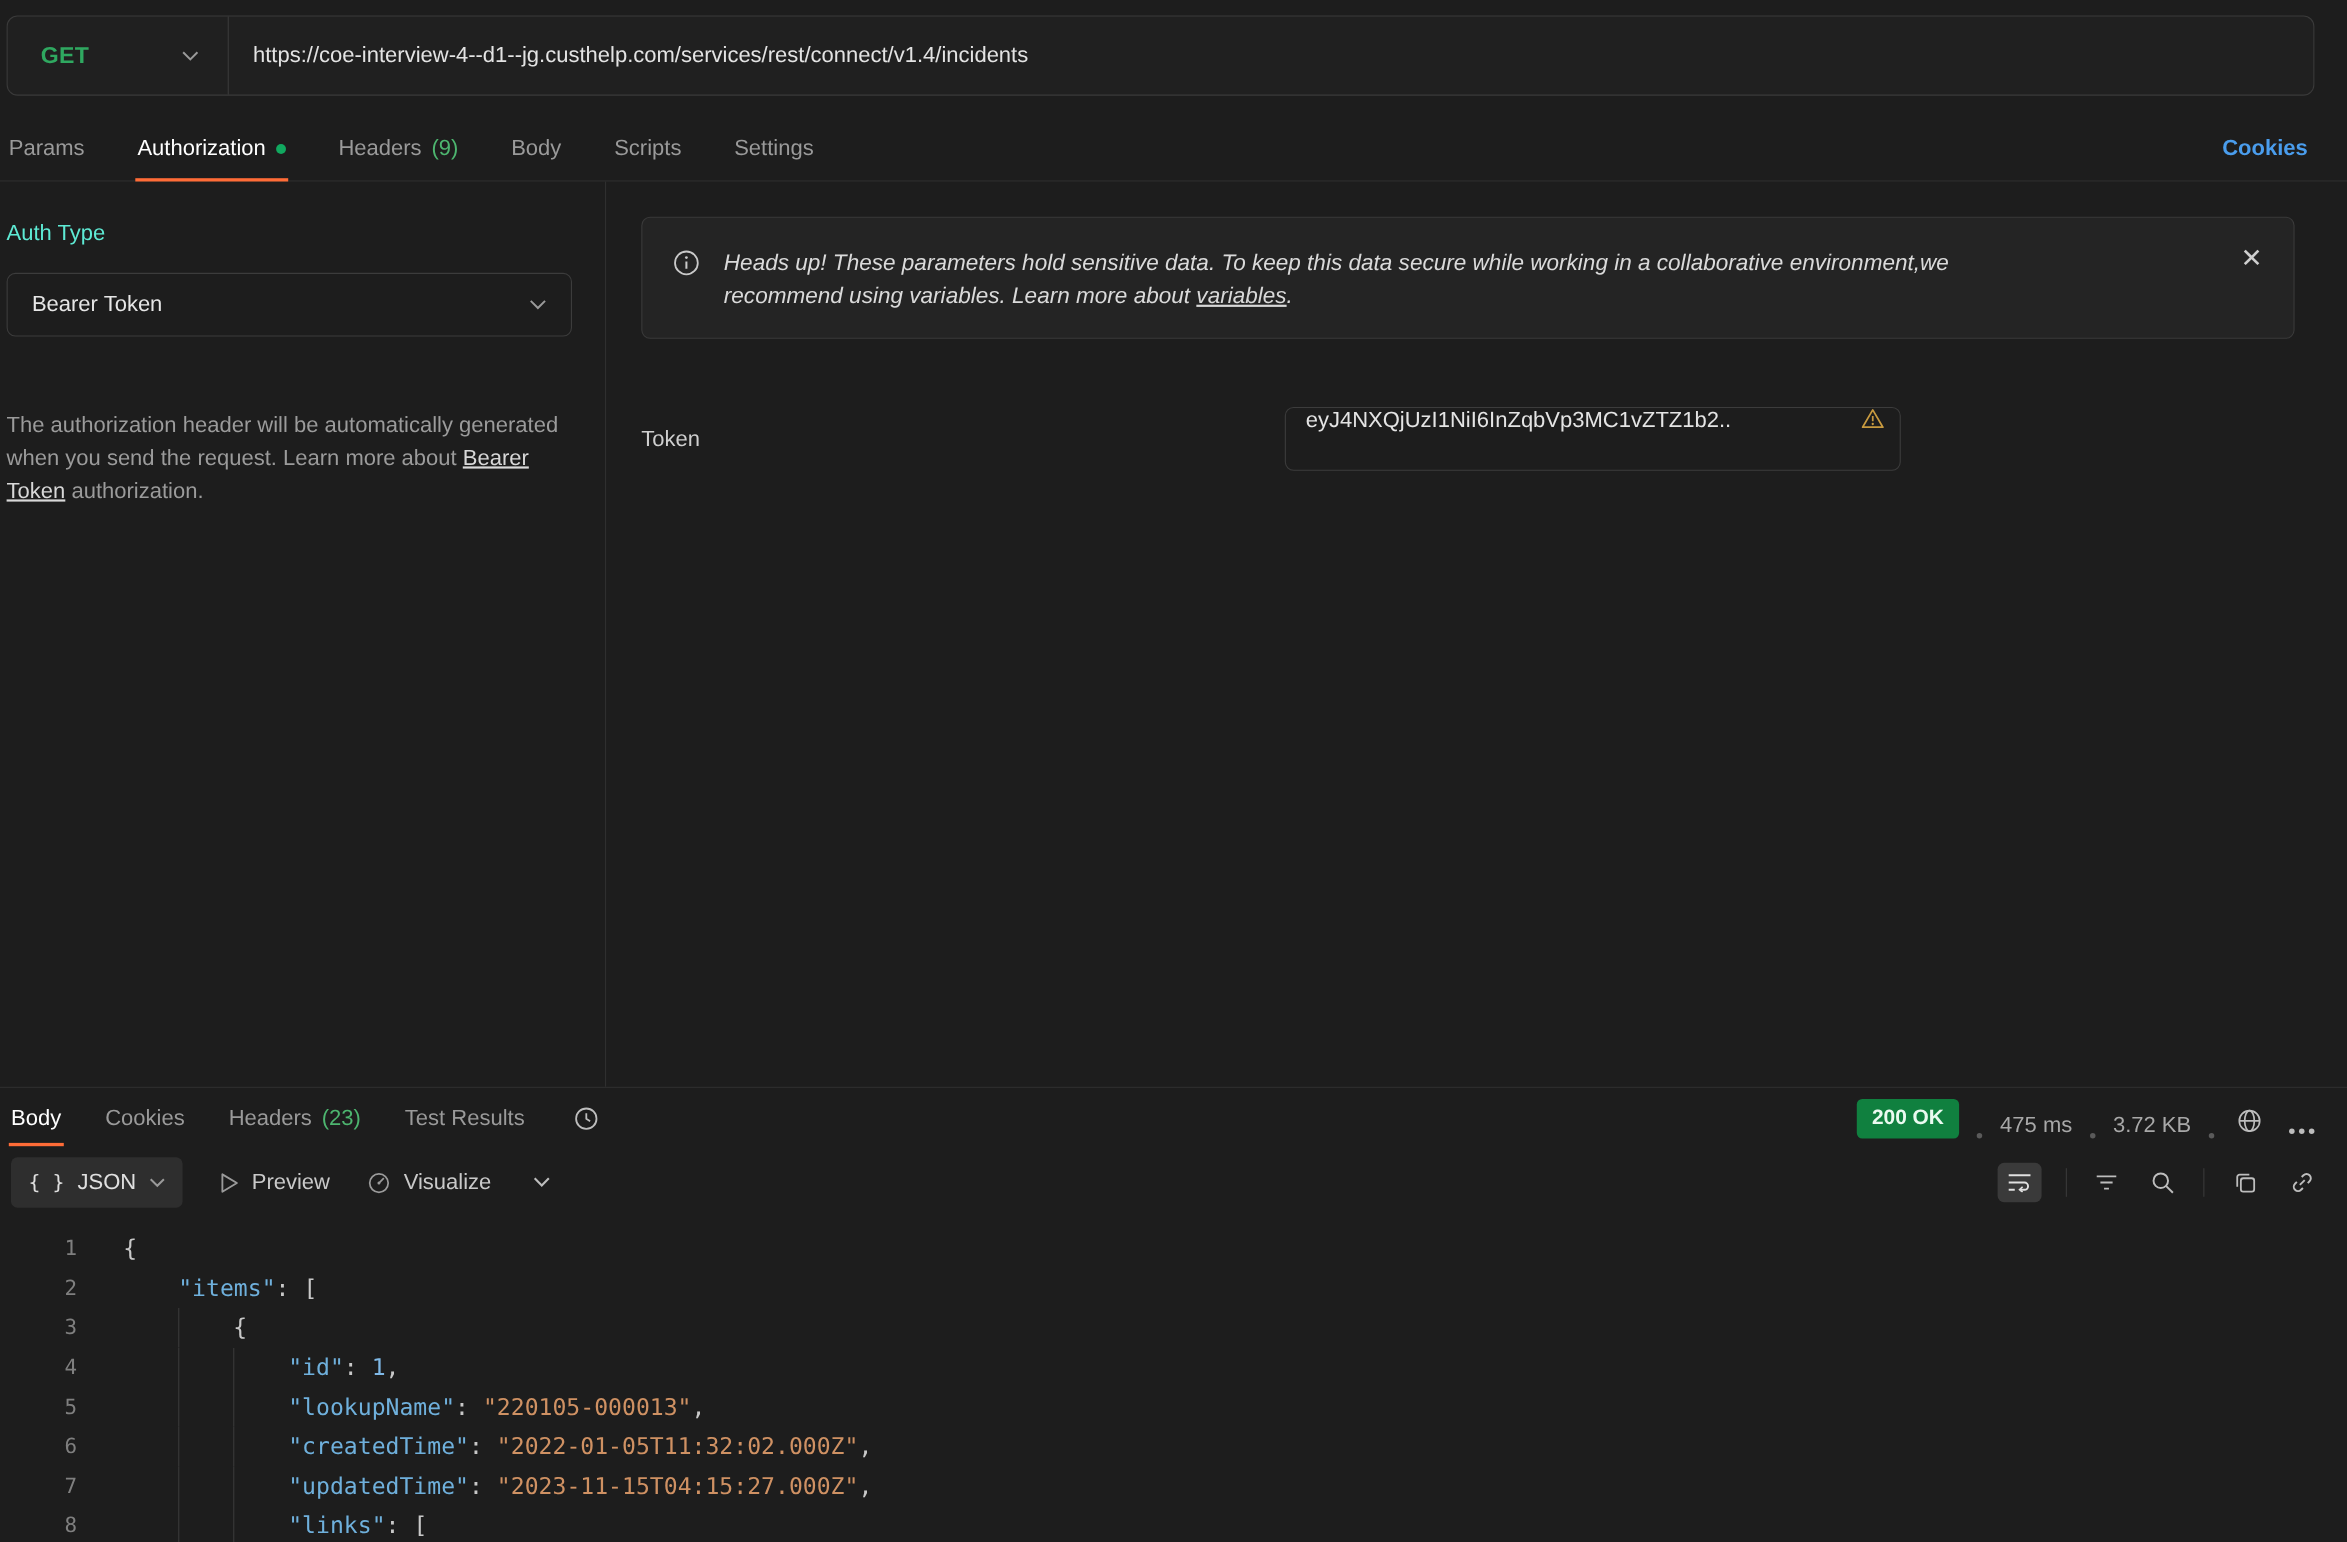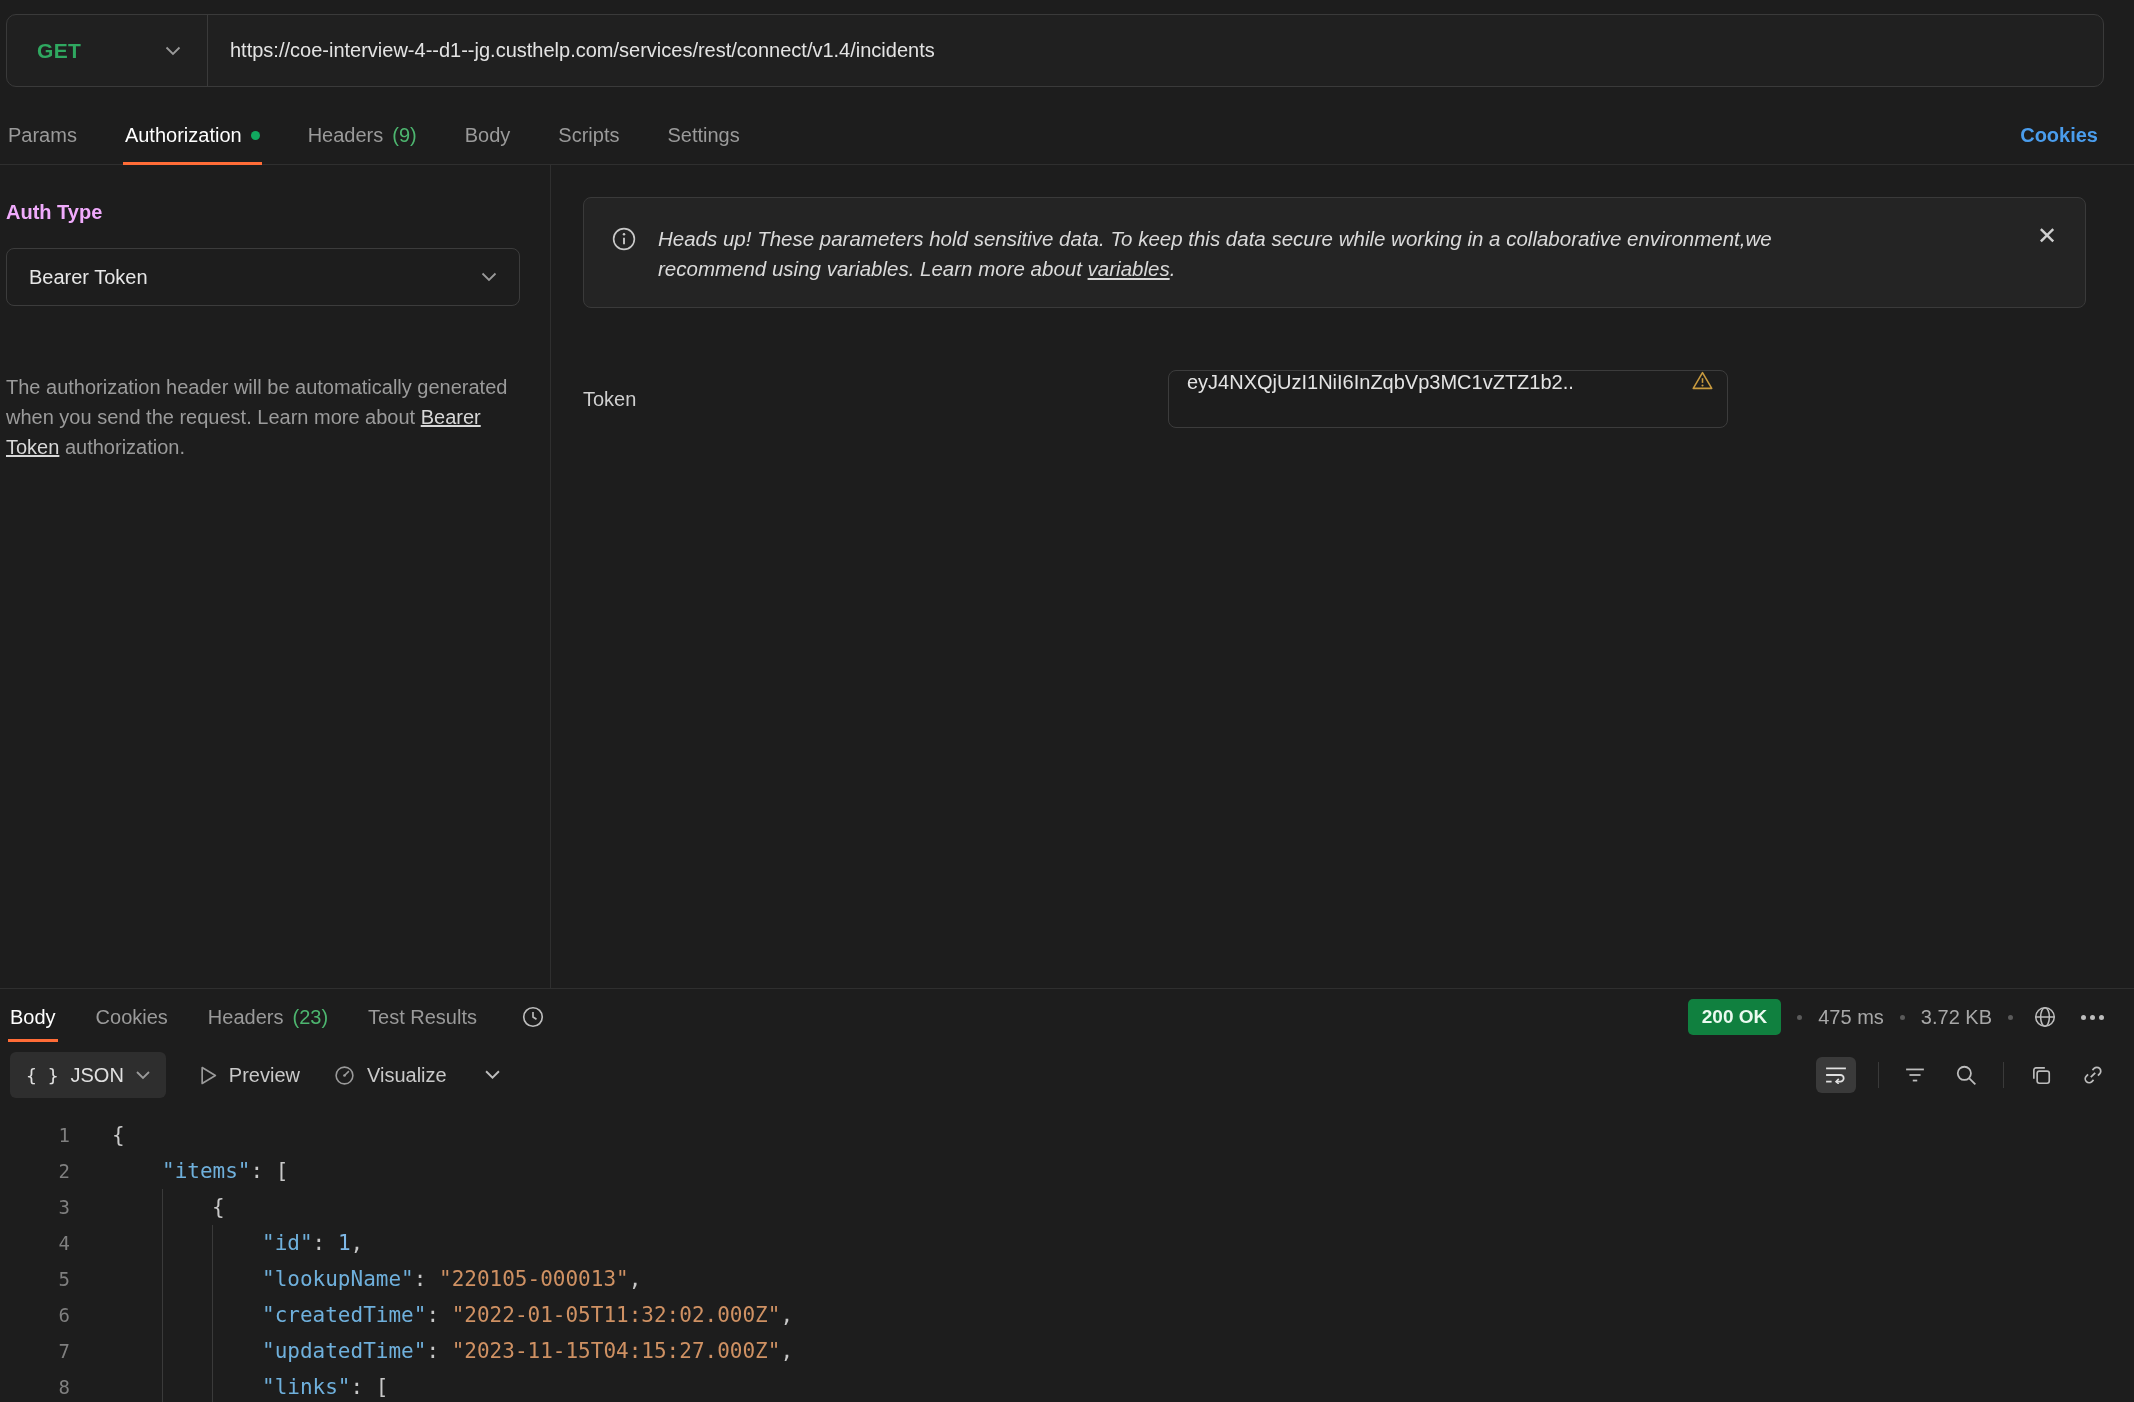--- a/index.html
+++ b/index.html
@@ -37,21 +37,21 @@
   .req-tabs .tab.active::after { content:""; position:absolute; left:-2px; right:-2px; bottom:-1px;
                                  height:3px; background:#ff6c37; }
   .dot { width:9px; height:9px; border-radius:50%; background:#11a85f; }
   .count { color:#4db56f; }
   .cookies-link { margin-left:auto; color:#4a9ded; font-size:20px; font-weight:700; cursor:pointer;
                   text-decoration:none; }
 
   
   .main { flex:1; display:flex; min-height:0; }
   .left-panel { width:551px; flex:none; border-right:1px solid #2f2f2f; padding:36px 30px 0 6px; }
-  .auth-type-label { color:#f0abfc; font-size:20px; font-weight:700; }
+  .auth-type-label { color:#5eead4; font-size:20px; font-weight:400; }
   .auth-select { margin-top:24px; width:100%; height:58px; border:1px solid #3c3c3c; border-radius:8px;
                  background:transparent; display:flex; align-items:center; justify-content:space-between;
                  padding:0 22px; color:#e6e6e6; font-size:20px; cursor:pointer; }
   .auth-desc { margin-top:66px; color:#9b9b9b; font-size:20px; line-height:1.5; }
   .inline-link { color:#d8d8d8; text-decoration:underline; cursor:pointer; }
 
   .right-panel { flex:1; padding:32px 48px 0 32px; min-width:0; }
   .banner { border:1px solid #3a3a3a; background:#242424; border-radius:8px; display:flex;
             align-items:flex-start; gap:22px; padding:26px 28px 24px 28px; }
   .info-ic { color:#c9c9c9; margin-top:3px; flex:none; }
@@ -66,21 +66,21 @@
                  text-overflow:ellipsis; min-width:0; }
   .warn-ic { color:#c89a3f; margin-left:6px; display:flex; flex:none; }
 
   
   .response { height:414px; flex:none; border-top:1px solid #2f2f2f; display:flex; flex-direction:column; }
   .resp-tabs { display:flex; align-items:center; gap:40px; height:56px; padding:0 26px 0 10px; flex:none; }
   .resp-tabs .tab.active::after { content:""; position:absolute; left:-2px; right:-2px; bottom:3px;
                                   height:3px; background:#ff6c37; }
   .icon-btn { background:none; border:none; color:#bdbdbd; display:flex; align-items:center;
               justify-content:center; cursor:pointer; padding:4px; }
-  .resp-meta { margin-left:auto; display:flex; align-items:center; gap:16px; }
+  .resp-meta { margin-left:auto; display:flex; align-items:flex-end; gap:16px; }
   .status-badge { background:#10803f; color:#eafaf0; font-size:19px; font-weight:700;
                   padding:7px 14px; border-radius:5px; }
   .sep-dot { width:5px; height:5px; border-radius:50%; background:#5a5a5a; }
   .meta-text { color:#a8a8a8; font-size:20px; }
   .dots { display:flex; gap:4px; }
   .dots i { width:5px; height:5px; border-radius:50%; background:#bdbdbd; }
 
   .viewer-bar { display:flex; align-items:center; gap:34px; height:60px; padding:0 26px 0 10px; flex:none; }
   .format-btn { display:flex; align-items:center; gap:12px; background:#2e2e2e; border:none;
                 border-radius:6px; height:46px; padding:0 16px; color:#e0e0e0; font-size:20px; cursor:pointer; }

